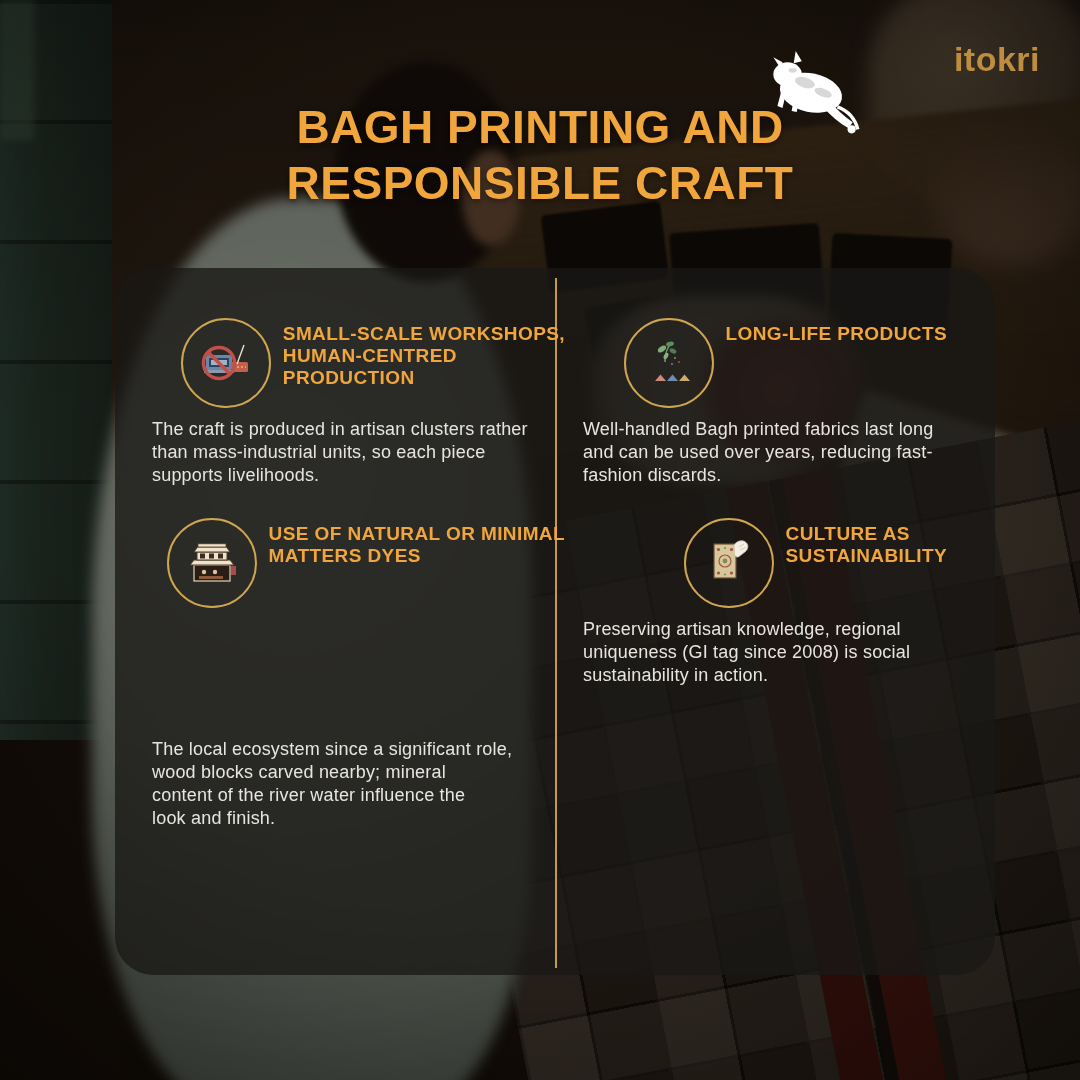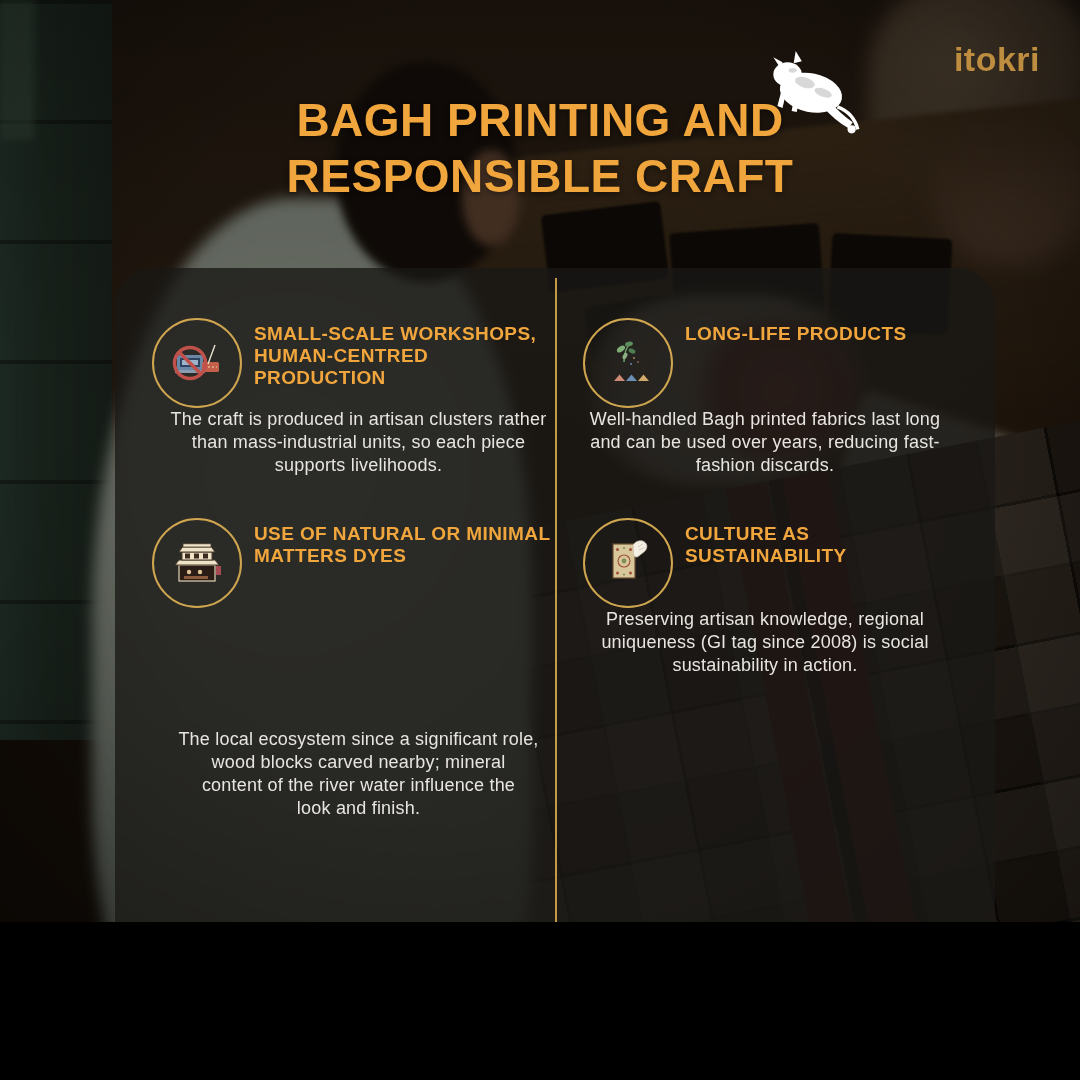--- a/index.html
+++ b/index.html
@@ -1,16 +1,16 @@
 <!DOCTYPE html>
 <html><head>
 <meta charset="utf-8">
 <style>
   html,body{margin:0;padding:0;background:#000;}
-  #stage{position:relative;width:1080px;height:922px;overflow:hidden;
+  #stage{position:relative;width:1080px;height:1080px;overflow:hidden;
     font-family:"Liberation Sans","DejaVu Sans",sans-serif;background:#1a1209;}
   
   .bg{position:absolute;inset:0;}
   .bg-wall{position:absolute;inset:0;
     background:linear-gradient(180deg,#201710 0%,#261c12 22%,#2a1e13 38%,#221709 55%,#1b120a 75%,#150e08 100%);}
   .bg-door{position:absolute;left:0;top:0;width:112px;height:760px;
     background:
       repeating-linear-gradient(180deg,rgba(0,0,0,.35) 0 4px,transparent 4px 120px),
       linear-gradient(90deg,#2c423a 0%,#223229 40%,#1a2620 100%);}
   .bg-door-top{position:absolute;left:0;top:0;width:34px;height:140px;background:#46604d;opacity:.55;filter:blur(3px);}
@@ -55,39 +55,39 @@
   .bg-head{position:absolute;left:336px;top:62px;width:180px;height:220px;border-radius:50%;
     background:#120d09;filter:blur(4px);}
   .bg-face{position:absolute;left:462px;top:150px;width:58px;height:96px;border-radius:50%;
     background:#5c4130;filter:blur(5px);}
   .bg-dim{position:absolute;inset:0;background:rgba(8,5,3,.32);}
   .bg-vignette{position:absolute;inset:0;
     background:radial-gradient(circle at 50% 45%,transparent 55%,rgba(0,0,0,.38) 100%);}
   
   .logo{position:absolute;top:40px;right:40px;font-size:34px;font-weight:700;
     letter-spacing:.5px;color:#bf8d40;}
-  .title{position:absolute;left:0;top:92px;width:100%;text-align:center;
+  .title{position:absolute;left:0;top:99px;width:100%;text-align:center;
     color:#f0a63c;font-size:46px;font-weight:700;line-height:1.22;letter-spacing:.5px;
     white-space:pre-line;text-shadow:0 2px 6px rgba(0,0,0,.45);}
   .tiger{position:absolute;left:752px;top:48px;width:122px;height:122px;}
   
   .panel{position:absolute;left:115px;top:268px;width:880px;height:707px;
     background:rgba(25,24,22,.78);border-radius:38px;}
   .divider{position:absolute;left:440px;top:10px;height:690px;width:2px;background:#c49b45;}
   .grid{position:absolute;left:37px;top:50px;width:813px;display:grid;
     grid-template-columns:431px 1fr;grid-template-rows:200px 210px auto;}
   .section{padding-right:18px;}
-  .sec-head{display:flex;align-items:flex-start;gap:12px;}
+  .sec-head{display:flex;align-items:flex-start;gap:12px;justify-content:flex-end;}
   .icon-circle{flex:0 0 auto;width:86px;height:86px;border:2px solid #cfa64f;border-radius:50%;
     display:flex;align-items:center;justify-content:center;}
   .icon-circle svg{width:56px;height:56px;}
   .sec-heading{padding-top:5px;color:#f0a63c;font-size:19px;font-weight:700;
     line-height:1.16;letter-spacing:.4px;white-space:pre-line;}
-  .sec-body{margin-top:0;color:#e8e5e0;font-size:18px;line-height:1.28;
-    letter-spacing:.2px;white-space:pre-line;text-align:center;}
+  .sec-body{margin-top:10px;color:#e8e5e0;font-size:18px;line-height:1.28;
+    letter-spacing:.2px;white-space:pre-line;}
 </style>
 </head>
 <body>
 
 <div id="stage">
 
   <div class="bg">
     <div class="bg-wall"></div>
     <div class="bg-door"></div>
     <div class="bg-door-top"></div>

